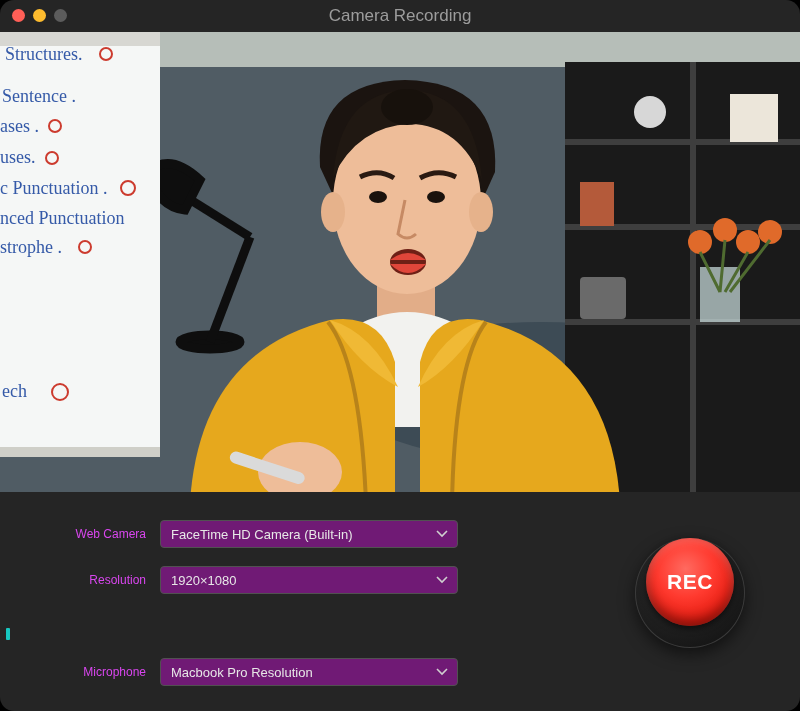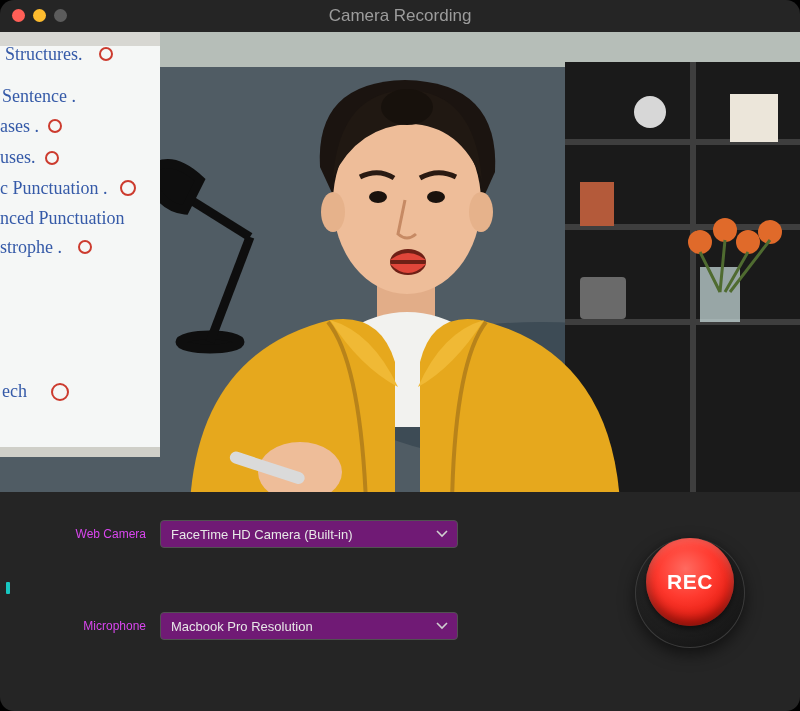--- a/index.html
+++ b/index.html
@@ -209,20 +209,31 @@
       <div class="select">
         <span>FaceTime HD Camera (Built-in)</span>
         <span class="chev">
           <svg width="12" height="8">
               <path d="M1 1 L6 6 L11 1" stroke="#cfcfcf" stroke-width="1.6" fill="none"></path>
             </svg>
         </span>
       </div>
     </div>
 
+    <div class="row">
+      <div class="lbl">Resolution</div>
+      <div class="select">
+        <span>1920×1080</span>
+        <span class="chev">
+          <svg width="12" height="8">
+              <path d="M1 1 L6 6 L11 1" stroke="#cfcfcf" stroke-width="1.6" fill="none"></path>
+            </svg>
+        </span>
+      </div>
+    </div>
 
     <div class="row">
       <div class="meter">
         <div class="bar" style="height:12px;"></div>
       </div>
     </div>
 
     <div class="row">
       <div class="lbl">Microphone</div>
       <div class="select">

